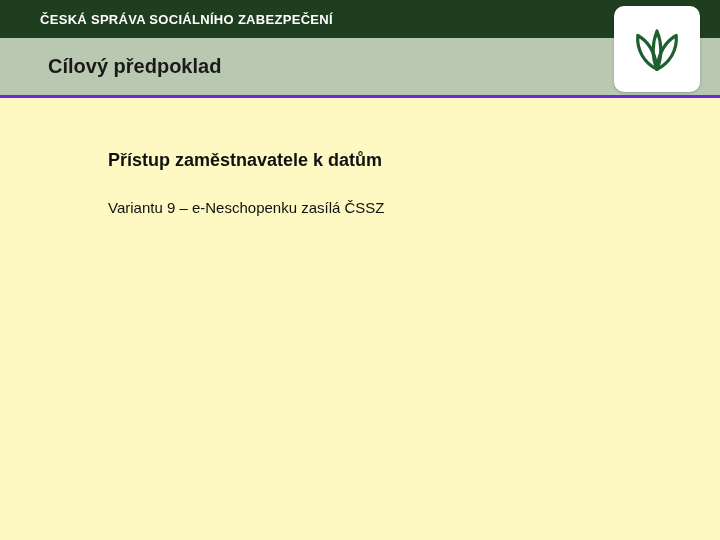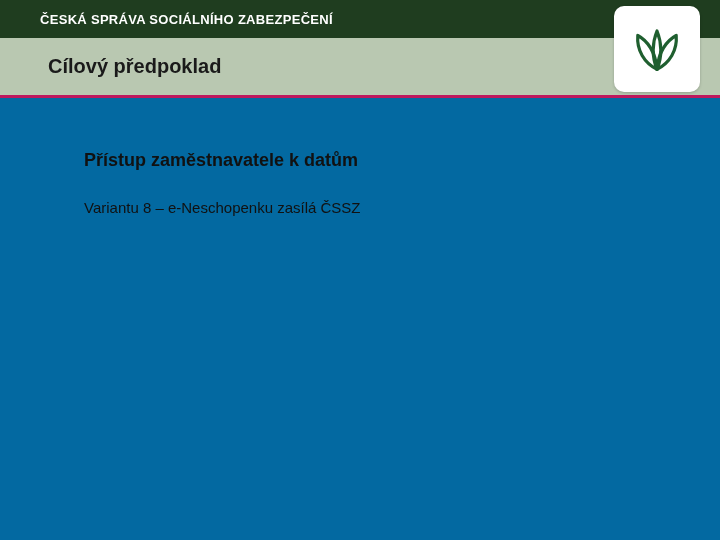--- a/index.html
+++ b/index.html
@@ -1,38 +1,38 @@
 <!DOCTYPE html>
 <html><head>
 <meta charset="utf-8">
 <style>
   * { margin: 0; padding: 0; box-sizing: border-box; }
   html, body { width: 720px; height: 540px; font-family: Arial, Helvetica, sans-serif; background: #fff; }
-  .slide { width: 720px; height: 540px; position: relative; background: #0369a1; }
+  .slide { width: 720px; height: 540px; position: relative; background: #fef9c3; }
   .topbar {
     position: absolute; top: 0; left: 0; right: 0; height: 38px;
     background: #1f3d1f; color: #fff; font-size: 13px; font-weight: bold;
     display: flex; align-items: center; padding-left: 40px;
     letter-spacing: 0.3px;
   }
   .subtitlebar {
     position: absolute; top: 38px; left: 0; right: 0; height: 60px;
-    background: #b9c8b1; border-bottom: 3px solid #be185d;
+    background: #b9c8b1; border-bottom: 3px solid #6d28d9;
     display: flex; align-items: center; padding-left: 48px;
     color: #1a1a1a; font-size: 20px; font-weight: bold;
   }
   .logo-box {
     position: absolute; top: 6px; right: 20px; width: 86px; height: 86px;
     background: #fff; border-radius: 10px; box-shadow: 0 1px 3px rgba(0,0,0,0.2);
     display: flex; align-items: center; justify-content: center;
     z-index: 10;
   }
   .logo-box svg { width: 64px; height: 64px; }
   .content {
-    position: absolute; top: 150px; left: 84px; right: 60px;
+    position: absolute; top: 150px; left: 108px; right: 60px;
   }
   .heading {
     font-size: 18px; font-weight: bold; color: #111; margin-bottom: 26px;
   }
   .line {
     font-size: 15px; color: #111; margin-bottom: 18px; line-height: 1.4;
   }
   .line.bold { font-weight: bold; }
 </style>
 </head>
@@ -55,16 +55,16 @@
           <path d="M50 85 C 30 75, 18 55, 20 32 C 35 40, 48 58, 50 85 Z"></path>
           <path d="M50 85 C 70 75, 82 55, 80 32 C 65 40, 52 58, 50 85 Z"></path>
           <path d="M50 85 C 42 65, 42 45, 50 25 C 58 45, 58 65, 50 85 Z"></path>
         </g>
       </svg>
     </span>
   </div>
 
   <div class="content">
     <div class="heading">Přístup zaměstnavatele k datům</div>
-    <div class="line">Variantu 8 – e-Neschopenku zasílá ČSSZ</div>
+    <div class="line">Variantu 9 – e-Neschopenku zasílá ČSSZ</div>
   </div>
 
 </div>
 
 </body></html>

